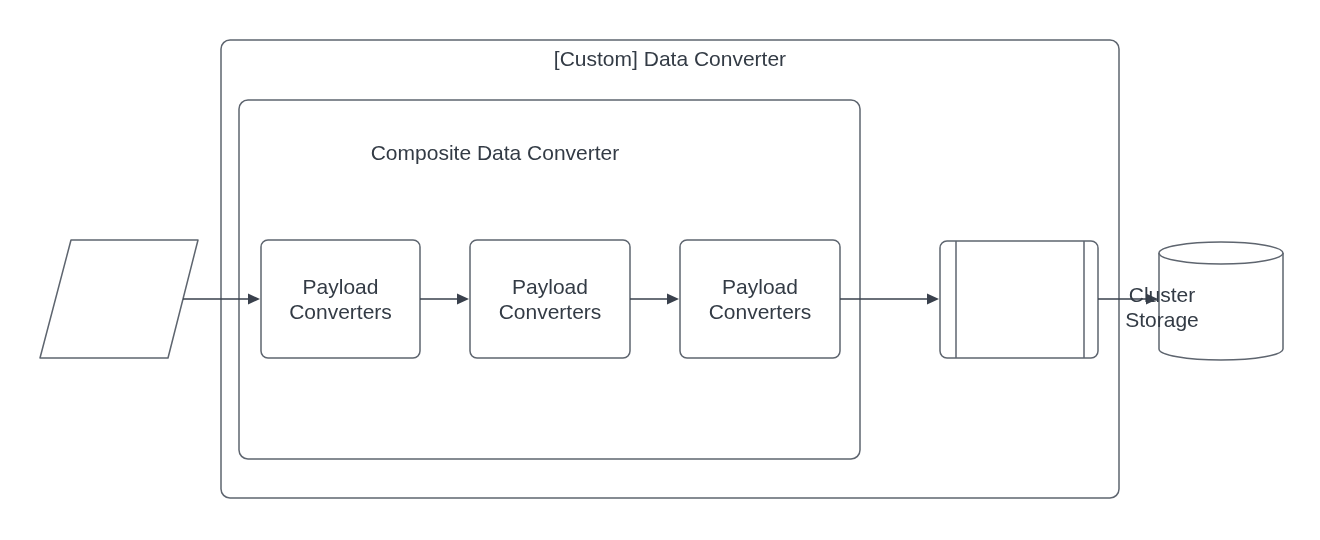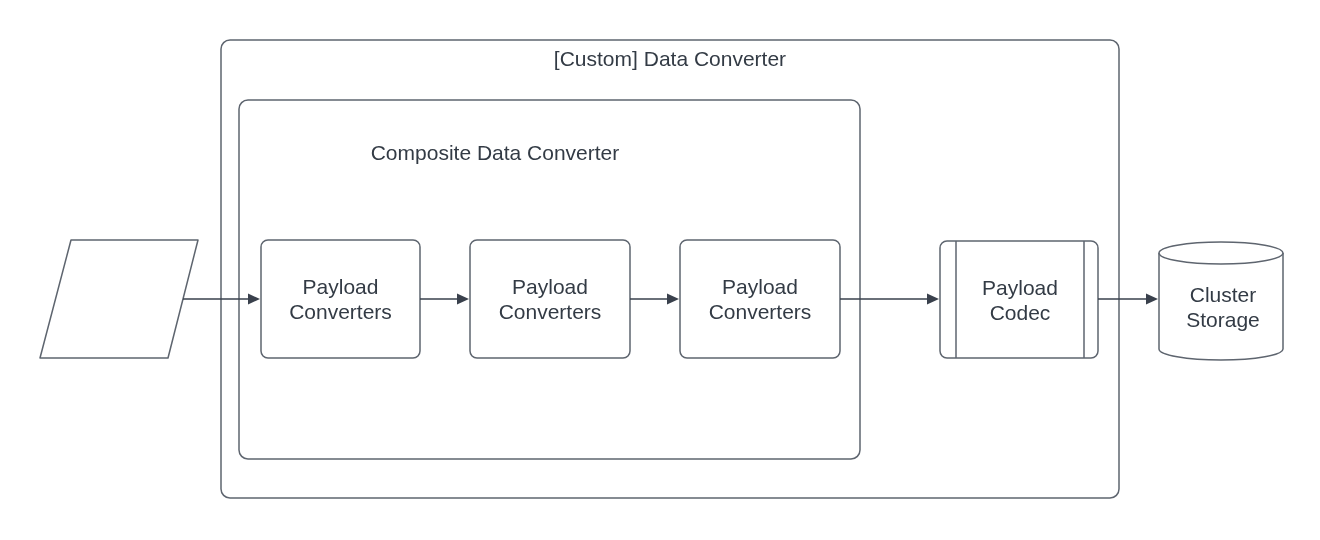--- a/index.html
+++ b/index.html
@@ -95,17 +95,16 @@
 
   <div class="container-title" style="left:239px; top:140px; width:512px;">Composite Data Converter</div>
 
 
   <div class="label" style="left:271px; top:240px; width:139px; height:118px;">Payload Converters</div>
 
   <div class="label" style="left:480px; top:240px; width:140px; height:118px;">Payload Converters</div>
 
   <div class="label" style="left:690px; top:240px; width:140px; height:118px;">Payload Converters</div>
 
-  <div class="label" style="left:960px; top:241px; width:120px; height:117px;">Payload Codec</div>
 
-  <div class="label" style="left:1165px; top:253px; width:116px; height:107px;">Cluster Storage</div>
+  <div class="label" style="left:1104px; top:253px; width:116px; height:107px;">Cluster Storage</div>
 
 </div>
 
 </body></html>

